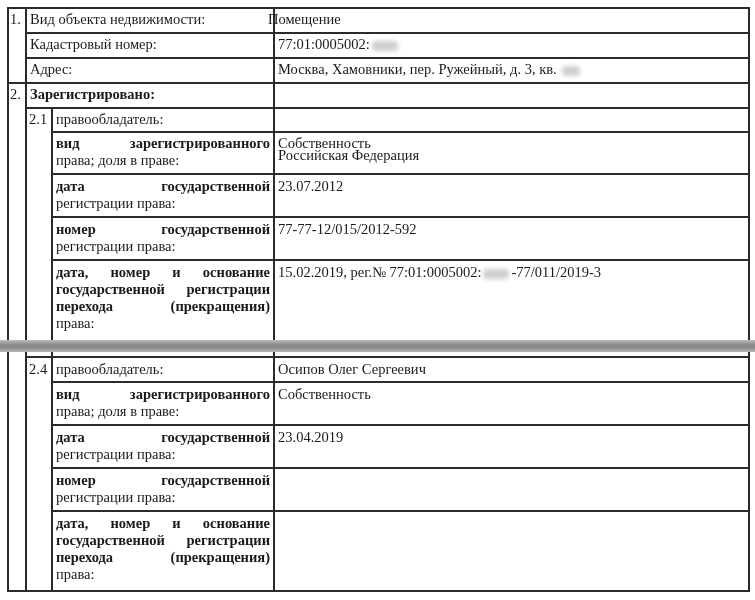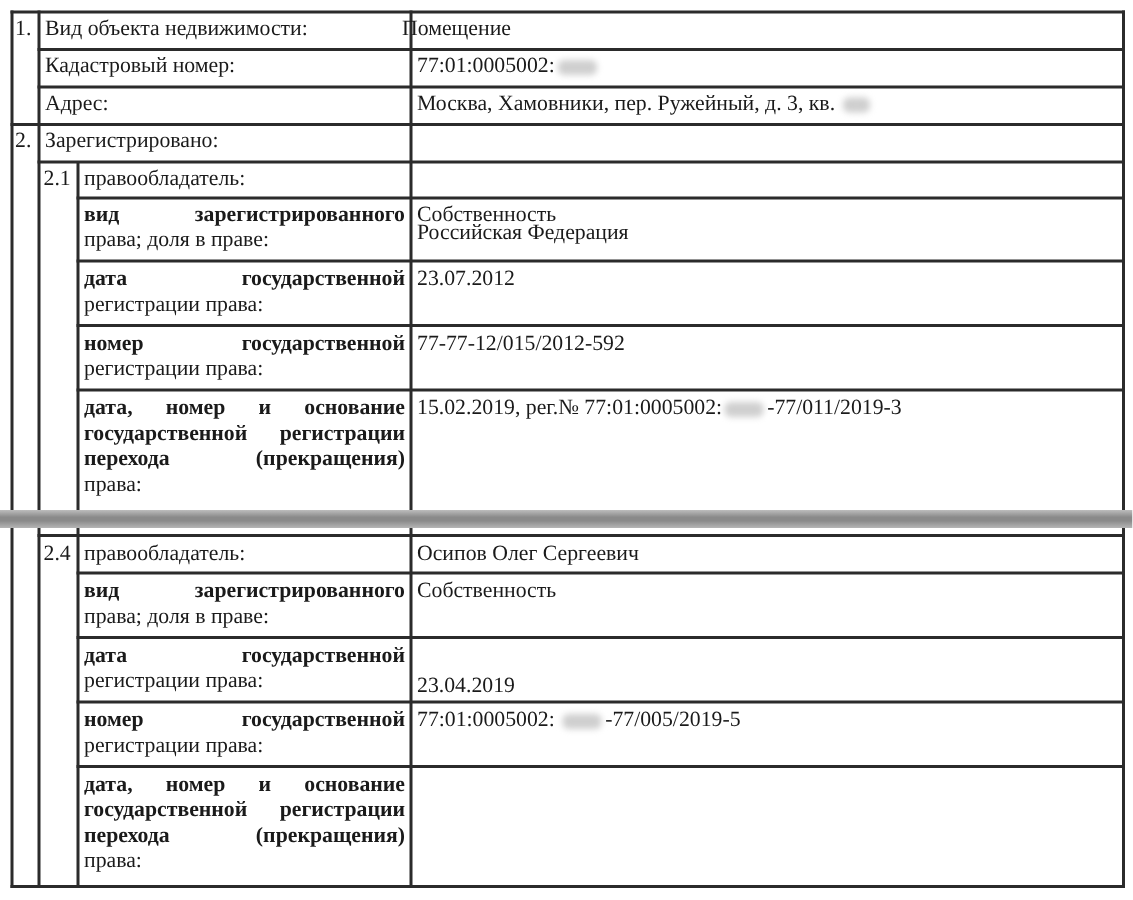--- a/index.html
+++ b/index.html
@@ -59,21 +59,21 @@
   <div class="t" style="left:278px; top:36px;">
     <span>77:01:0005002:</span><span class="blur"></span>
   </div>
 
   <div class="t" style="left:30px; top:61px;">Адрес:</div>
   <div class="t" style="left:278px; top:61px;">
     <span>Москва, Хамовники, пер. Ружейный, д. 3, кв.</span> <span class="blur short"></span>
   </div>
 
   <div class="t" style="left:10px; top:86px;">2.</div>
-  <div class="t" style="left:30px; top:86px;">Зарегистрировано:</div>
+  <div class="t" style="left:30px; top:86px;font-weight:bold;">Зарегистрировано:</div>
 
   <div class="t" style="left:29px; top:111px;">2.1</div>
 
   <div class="t" style="left:56px; top:111px;">правообладатель:</div>
   <div class="t" style="left:278px; top:111px;margin-top:36px;">Российская Федерация</div>
 
   <div class="t" style="left:56px; top:135px; width:214px;">
     <div class="justline">
         <span>вид</span>
         <span>зарегистрированного</span>
@@ -135,31 +135,28 @@
   </div>
   <div class="t" style="left:278px; top:386px;">Собственность</div>
 
   <div class="t" style="left:56px; top:429px; width:214px;">
     <div class="justline">
         <span>дата</span>
         <span>государственной</span>
       </div>
     <div>регистрации права:</div>
   </div>
-  <div class="t" style="left:278px; top:449px;font-family:Liberation Serif, serif;">23.04.2019</div>
+  <div class="t" style="left:278px; top:429px;font-family:Liberation Serif, serif;">23.04.2019</div>
 
   <div class="t" style="left:56px; top:472px; width:214px;">
     <div class="justline">
         <span>номер</span>
         <span>государственной</span>
       </div>
     <div>регистрации права:</div>
-  </div>
-  <div class="t" style="left:278px; top:472px;">
-    <span>77:01:0005002:</span> <span class="blur"></span><span>-77/005/2019-5</span>
   </div>
 
   <div class="t" style="left:56px; top:515px; width:214px;">
     <div class="justline">
         <span>дата,</span>
         <span>номер</span>
         <span>и</span>
         <span>основание</span>
       </div>
     <div class="justline">

